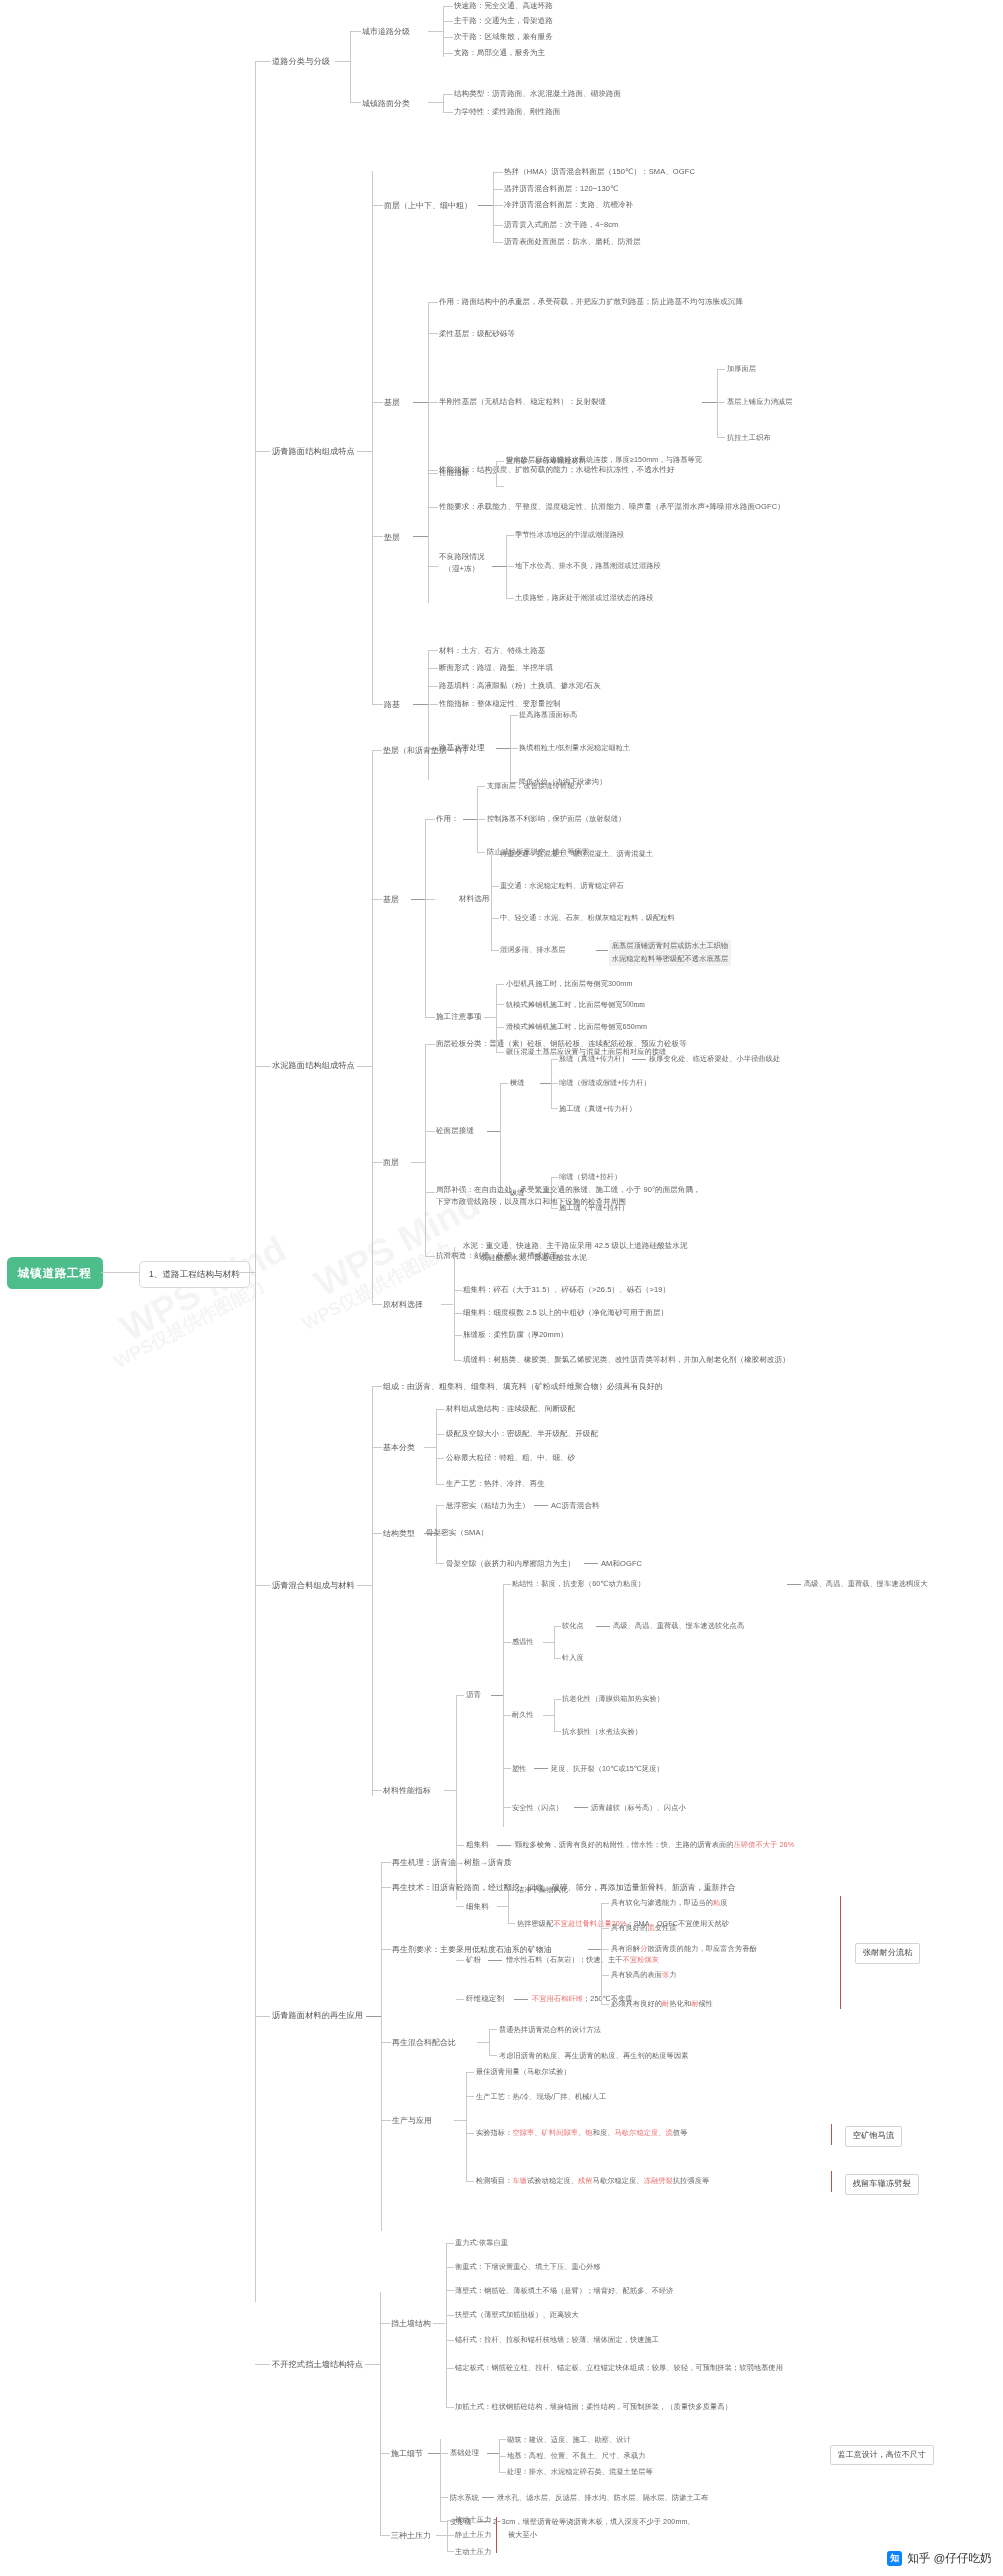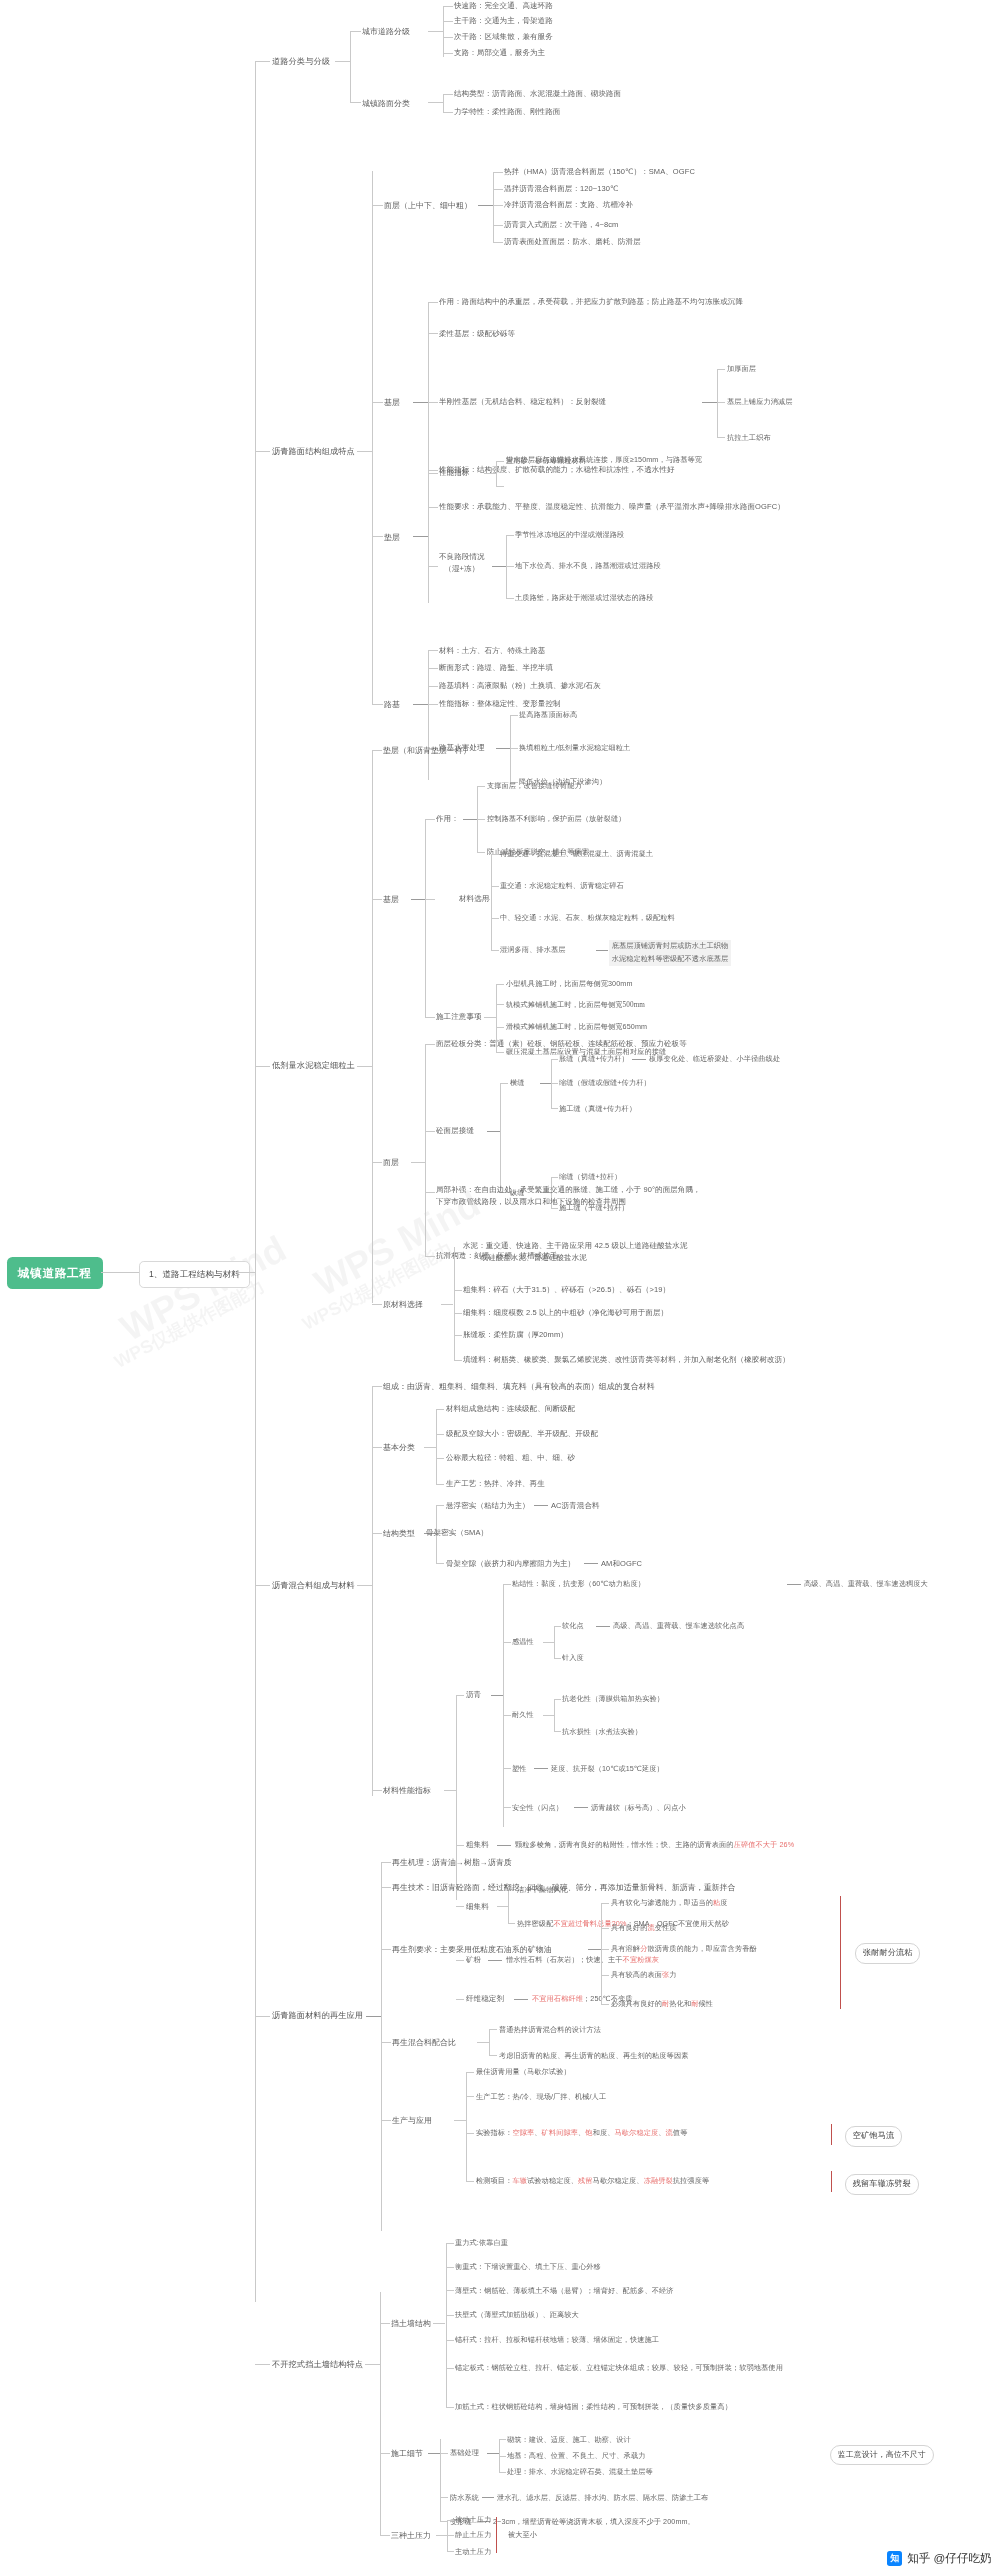--- a/index.html
+++ b/index.html
@@ -42,21 +42,21 @@
     color:#4a4a4a;
     white-space:nowrap;
   }
   .node.lvl2{font-size:8.2px;color:#555;}
   .node.lvl3{font-size:7.9px;color:#5b5b5b;}
   .node.lvl4{font-size:7.5px;color:#616161;}
   .node.lvl5{font-size:7.2px;color:#656565;}
 
   .node.boxed{
     border:0.7px solid #d4d4d4;
-    border-radius:10px;
+    border-radius:2px;
     padding:3.4px 6.8px;
     background:#fff;
     font-size:8.2px;
     color:#444;
   }
   .node.shaded{background:#f2f2f2;padding:1.4px 2.7px;}
 
   .hl{color:#e8706e;}
 
   
@@ -229,21 +229,21 @@
   <div class="ln lnh thick" style="left:496px;top:748px;width:13.7px;"></div>
   <div class="ln lnv" style="left:510px;top:715px;height:67px;"></div>
   <div class="ln lnh" style="left:510px;top:715px;width:8.2px;"></div>
   <div class="node lvl5" style="left:519px;top:710px;">提高路基顶面标高</div>
   <div class="ln lnh" style="left:510px;top:748px;width:8.2px;"></div>
   <div class="node lvl5" style="left:519px;top:743px;">换填粗粒土/低剂量水泥稳定细粒土</div>
   <div class="ln lnh" style="left:510px;top:782px;width:8.2px;"></div>
   <div class="node lvl5" style="left:519px;top:777px;">降低水位（边沟下设渗沟）</div>
 
   <div class="ln lnh" style="left:255px;top:1066px;width:15px;"></div>
-  <div class="node lvl2" style="left:272px;top:1060px;">低剂量水泥稳定细粒土</div>
+  <div class="node lvl2" style="left:272px;top:1060px;">水泥路面结构组成特点</div>
   <div class="ln lnh" style="left:357px;top:1066px;width:15px;"></div>
   <div class="ln lnv" style="left:372px;top:750px;height:553px;"></div>
 
   <div class="ln lnh" style="left:372px;top:750px;width:9.6px;"></div>
   <div class="node lvl3" style="left:383px;top:745px;">垫层（和沥青垫层一样）</div>
 
   <div class="ln lnh" style="left:372px;top:899px;width:9.6px;"></div>
   <div class="node lvl3" style="left:383px;top:894px;">基层</div>
   <div class="ln lnh thick" style="left:411px;top:899px;width:13.7px;"></div>
   <div class="ln lnv" style="left:425px;top:819px;height:198px;"></div>
@@ -343,21 +343,21 @@
   <div class="node lvl4" style="left:463px;top:1330px;">胀缝板：柔性防腐（厚20mm）</div>
   <div class="ln lnh" style="left:454px;top:1360px;width:8.2px;"></div>
   <div class="node lvl4" style="left:463px;top:1355px;">填缝料：树脂类、橡胶类、聚氯乙烯胶泥类、改性沥青类等材料，并加入耐老化剂（橡胶树改沥）</div>
 
   <div class="ln lnh" style="left:255px;top:1585px;width:15px;"></div>
   <div class="node lvl2" style="left:272px;top:1580px;">沥青混合料组成与材料</div>
   <div class="ln lnh" style="left:357px;top:1585px;width:15px;"></div>
   <div class="ln lnv" style="left:372px;top:1386px;height:410px;"></div>
 
   <div class="ln lnh" style="left:372px;top:1386px;width:9.6px;"></div>
-  <div class="node lvl3" style="left:383px;top:1381px;">组成：由沥青、粗集料、细集料、填充料（具有较高的表面）组成的复合材料</div>
+  <div class="node lvl3" style="left:383px;top:1381px;">组成：由沥青、粗集料、细集料、填充料（矿粉或纤维聚合物）必须具有良好的</div>
 
   <div class="ln lnh" style="left:372px;top:1447px;width:9.6px;"></div>
   <div class="node lvl3" style="left:383px;top:1442px;">基本分类</div>
   <div class="ln lnh" style="left:424px;top:1447px;width:12.3px;"></div>
   <div class="ln lnv" style="left:436px;top:1409px;height:75px;"></div>
   <div class="ln lnh" style="left:436px;top:1409px;width:8.2px;"></div>
   <div class="node lvl4" style="left:446px;top:1404px;">材料组成急结构：连续级配、间断级配</div>
   <div class="ln lnh" style="left:436px;top:1434px;width:8.2px;"></div>
   <div class="node lvl4" style="left:446px;top:1429px;">级配及空隙大小：密级配、半开级配、开级配</div>
   <div class="ln lnh" style="left:436px;top:1458px;width:8.2px;"></div>

